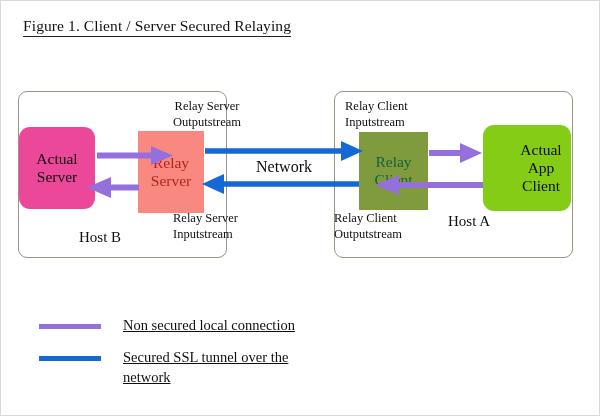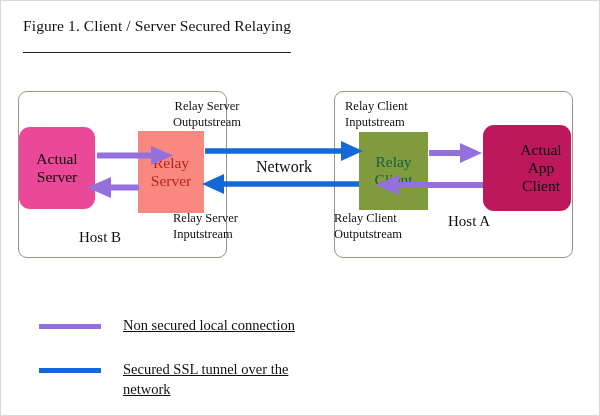--- a/index.html
+++ b/index.html
@@ -22,21 +22,21 @@
 
   
   .fig-title {
     position: absolute;
     left: 22px;
     top: 16px;
     font-size: 15.5px;
     color: #111111;
     white-space: nowrap;
     border-bottom: 1.6px solid #222222;
-    padding-bottom: 17px;
+    padding-bottom: 1px;
     letter-spacing: 0.1px;
   }
 
   
   .host-box {
     position: absolute;
     border: 1.3px solid #9b9284;
     border-radius: 9px;
     background: transparent;
     box-sizing: border-box;
@@ -123,21 +123,21 @@
     pointer-events: none;
   }
 
   
   .legend-row {
     position: absolute;
     display: flex;
     align-items: flex-start;
   }
   #legend-row-0 { left: 38px; top: 315px; }
-  #legend-row-1 { left: 38px; top: 359px; }
+  #legend-row-1 { left: 38px; top: 347px; }
 
   .legend-swatch {
     width: 62px;
     height: 5px;
     margin-top: 8px;
     flex: 0 0 auto;
   }
   .legend-text {
     margin-left: 22px;
     font-size: 14.5px;
@@ -163,21 +163,21 @@
 
   <div class="endpoint-box" id="actual-server-box" style="background: #ec4899; color: rgb(13, 13, 13);">Actual
 Server</div>
 
   <div class="relay-box" id="relay-server-box" style="background: rgb(249, 136, 128); color: rgb(181, 36, 28);">Relay
 Server</div>
 
   <div class="relay-box" id="relay-client-box" style="background: rgb(127, 155, 62); color: rgb(25, 96, 60);">Relay
 Client</div>
 
-  <div class="endpoint-box" id="actual-app-client-box" style="background: #be185d; color: rgb(13, 13, 13); padding-left: 28px;">Actual App
+  <div class="endpoint-box" id="actual-app-client-box" style="background: #84cc16; color: rgb(13, 13, 13); padding-left: 28px;">Actual App
 Client</div>
 
   <div class="stream-label" id="relay-server-out-label">Relay Server
 Outputstream</div>
   <div class="stream-label" id="relay-server-in-label">Relay Server
 Inputstream</div>
   <div class="stream-label" id="relay-client-in-label">Relay Client
 Inputstream</div>
   <div class="stream-label" id="relay-client-out-label">Relay Client
 Outputstream</div>

